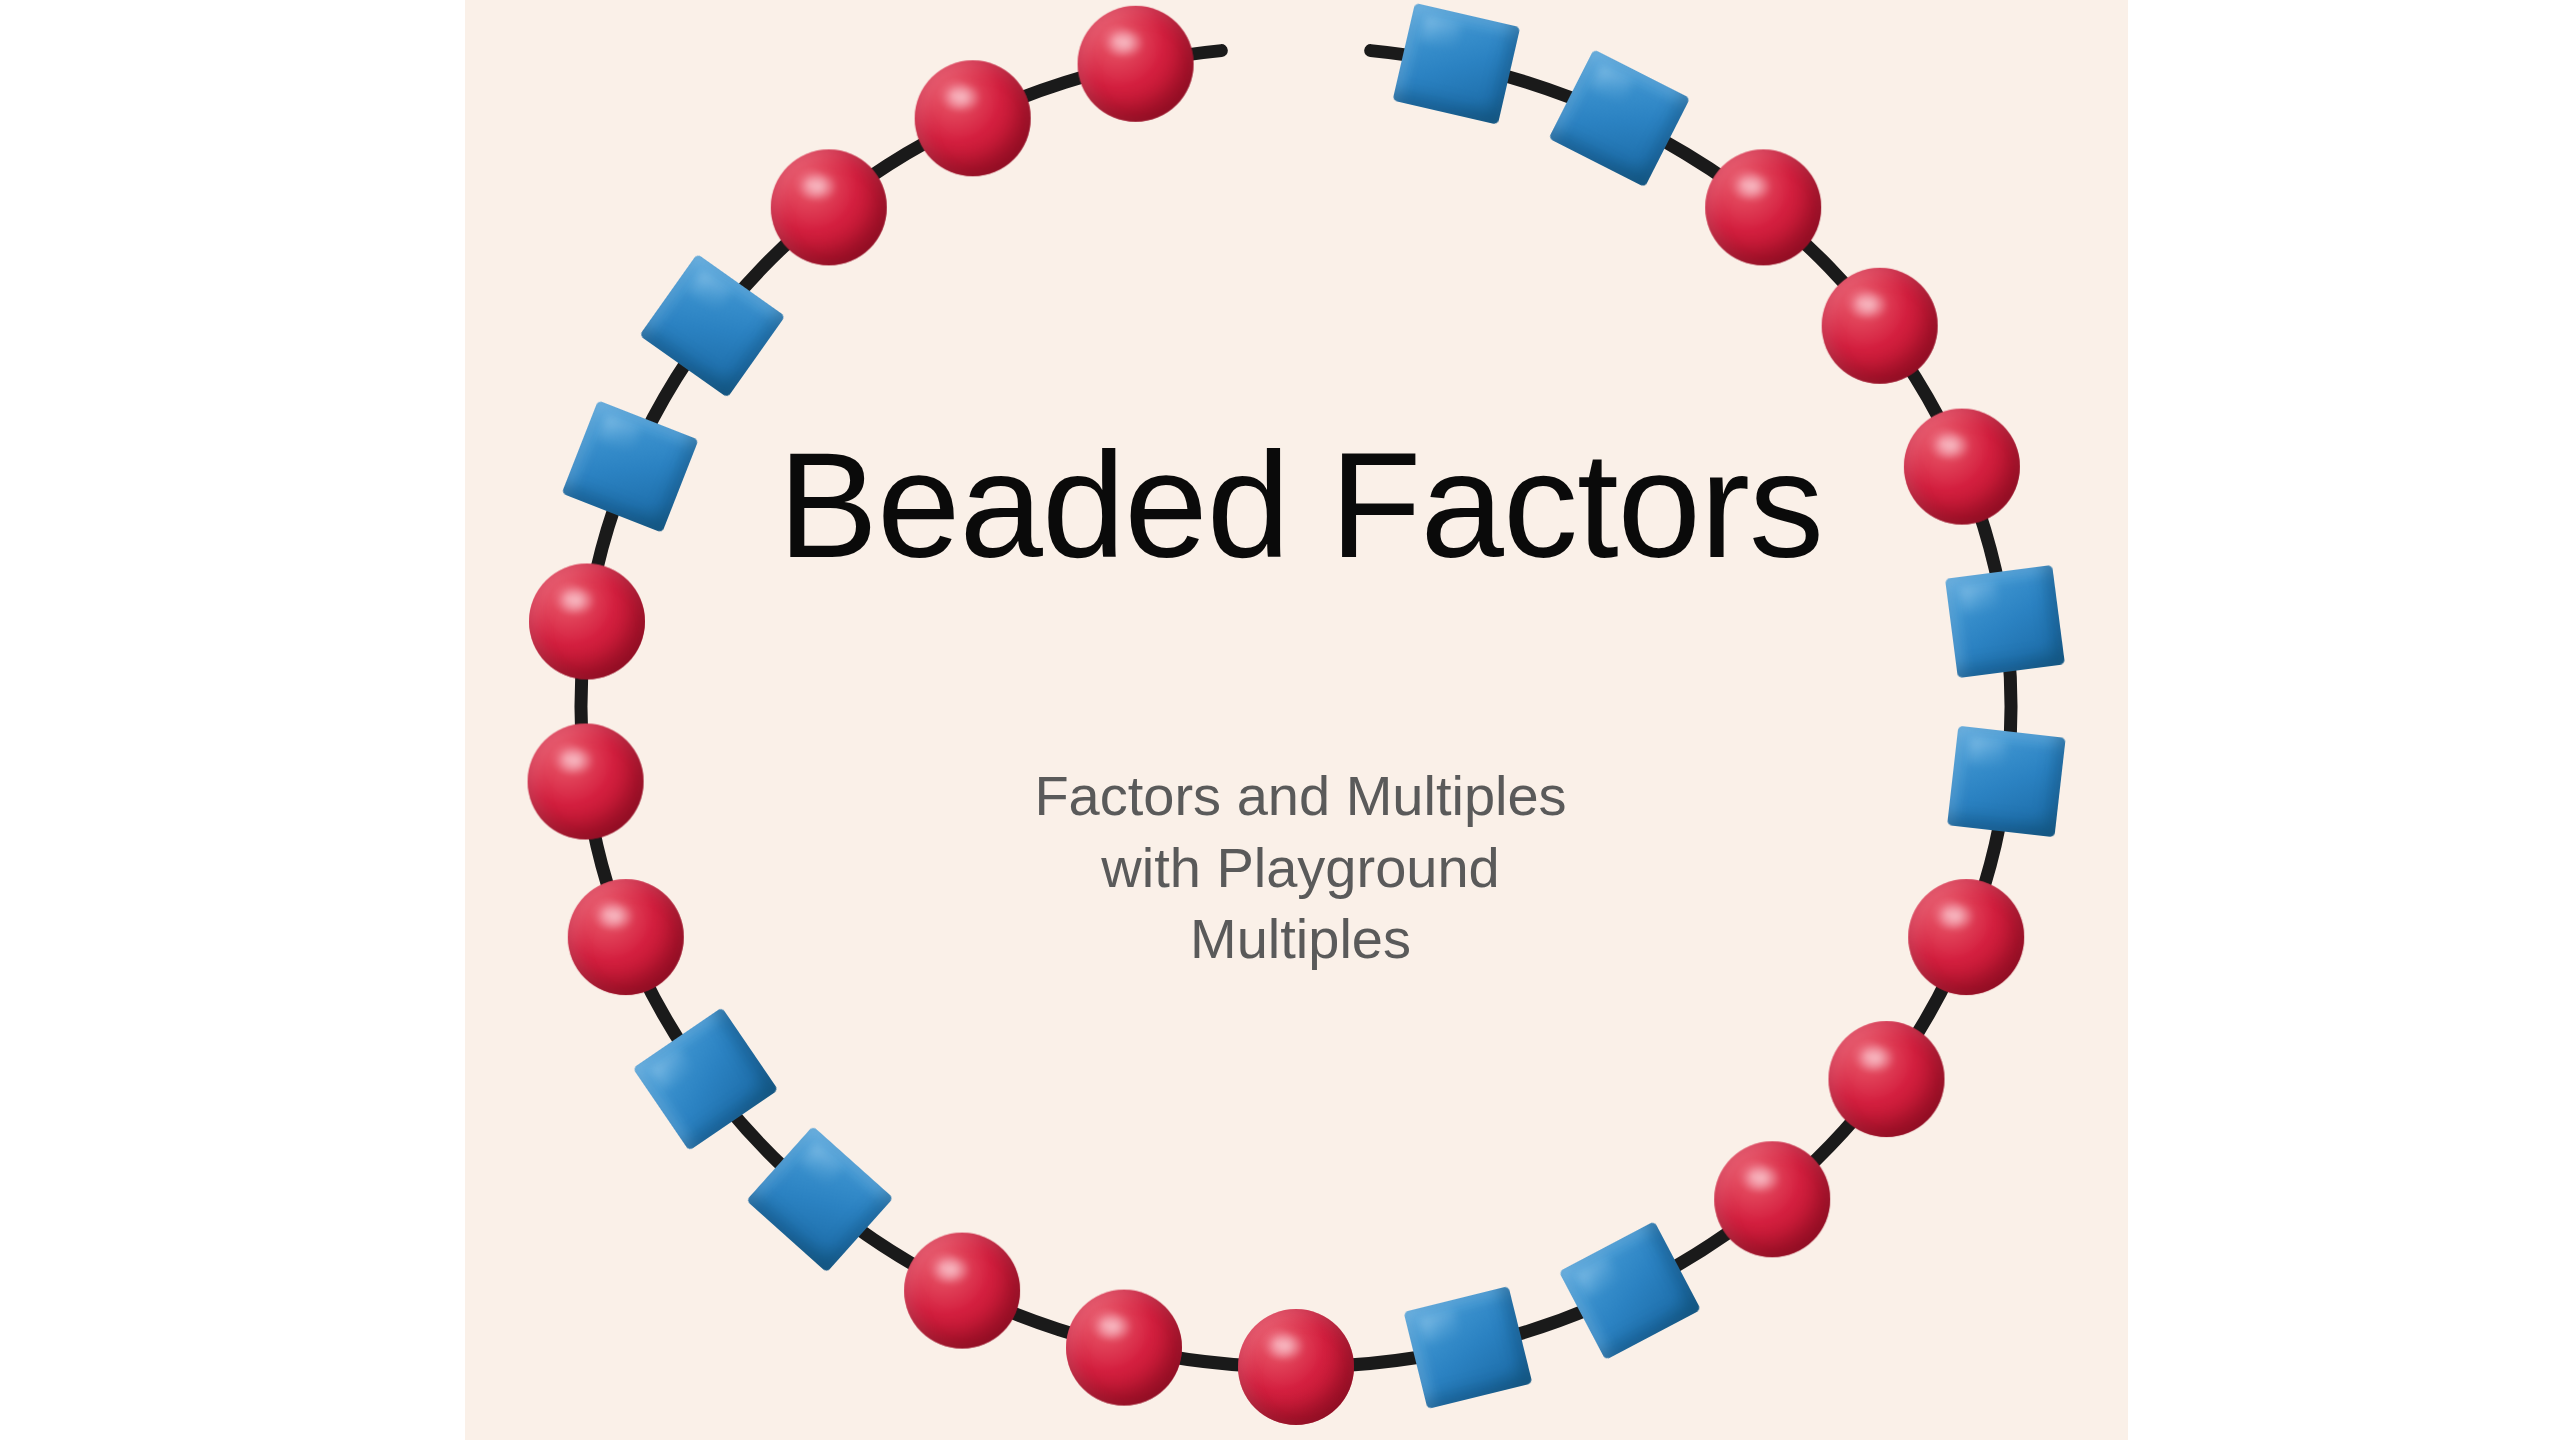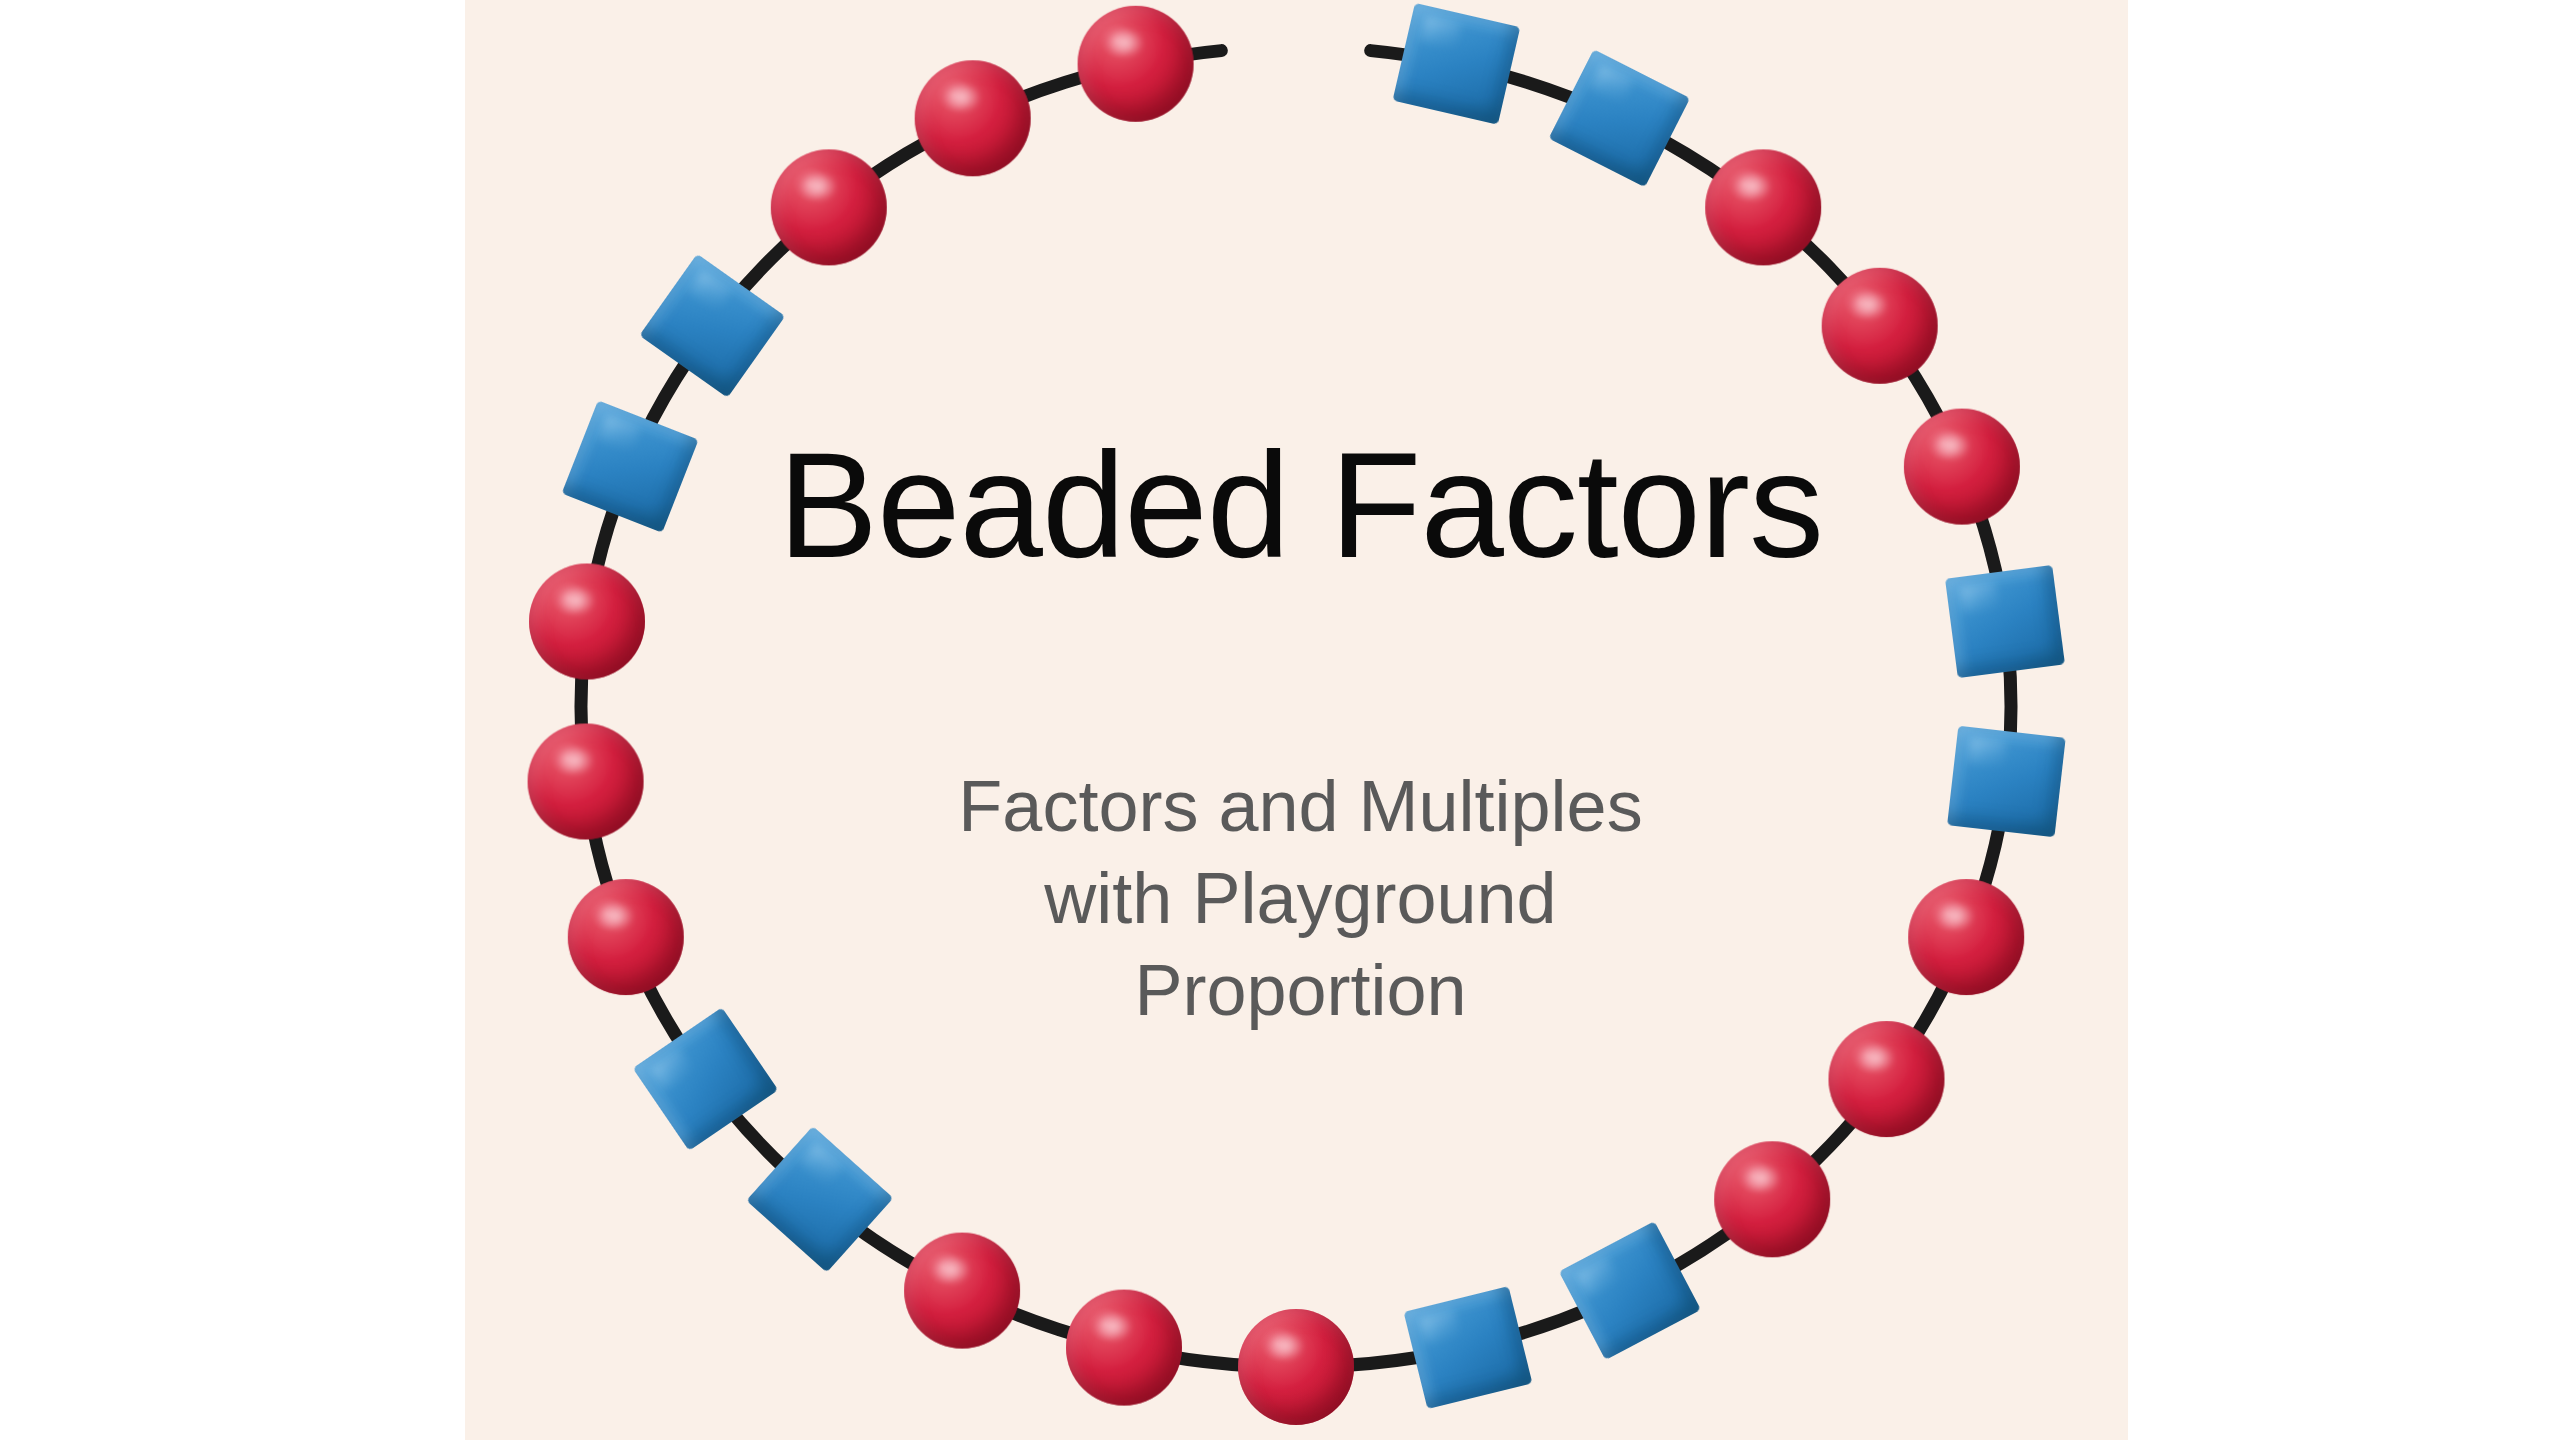--- a/index.html
+++ b/index.html
@@ -151,21 +151,21 @@
   }
 
   #subtitle {
     position: absolute;
     left: 0;
     top: 760px;
     width: 1663px;
     text-align: center;
     font-family: "Liberation Sans", sans-serif;
     font-weight: 400;
-    font-size: 72px;
+    font-size: 56px;
     line-height: 1.28;
     color: #5a5a5a;
   }
   #subtitle .line {
     display: block;
   }
 </style>
 </head>
 <body>
 
@@ -204,18 +204,18 @@
           <div class="bead bead-sphere" style="transform: translate(507.7px, 118.3px) rotate(0deg); z-index: 10;"></div>
           <div class="bead bead-sphere" style="transform: translate(670.6px, 63.8px) rotate(0deg); z-index: 10;"></div>
         </div>
     </div>
 
     <div id="text-block">
       <div id="title">Beaded Factors</div>
       <div id="subtitle">
         <span class="line">Factors and Multiples</span>
         <span class="line">with Playground</span>
-        <span class="line">Proportion</span>
+        <span class="line">Multiples</span>
       </div>
     </div>
 
   </div>
 </div>
 
 </body></html>

